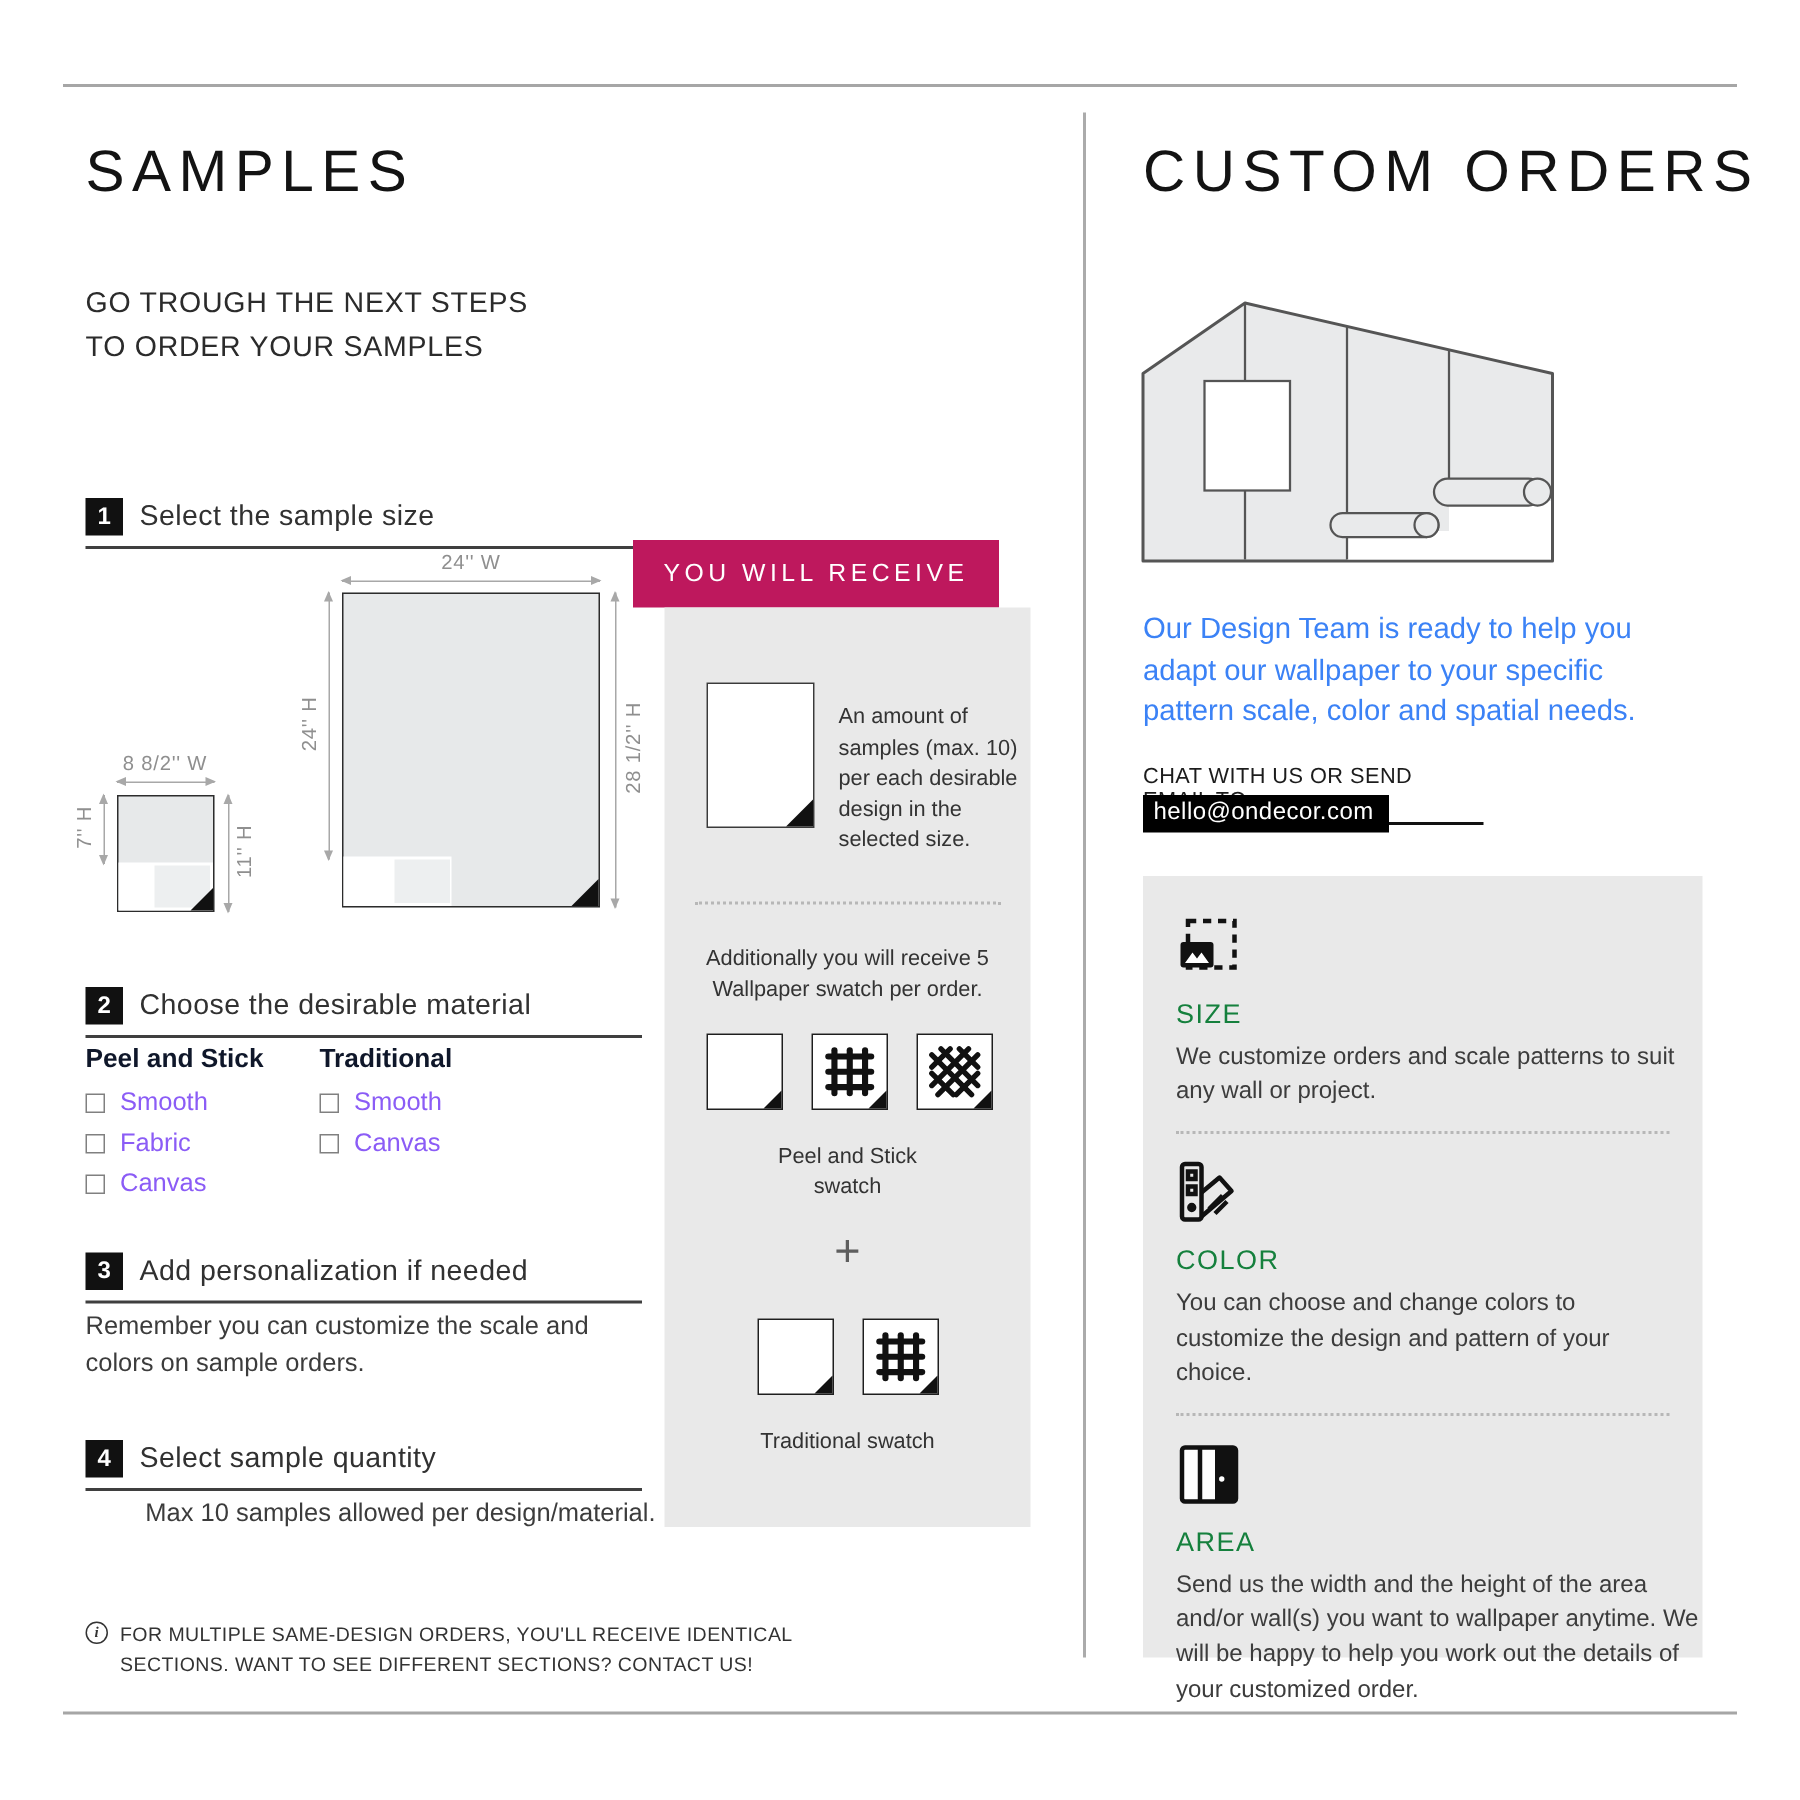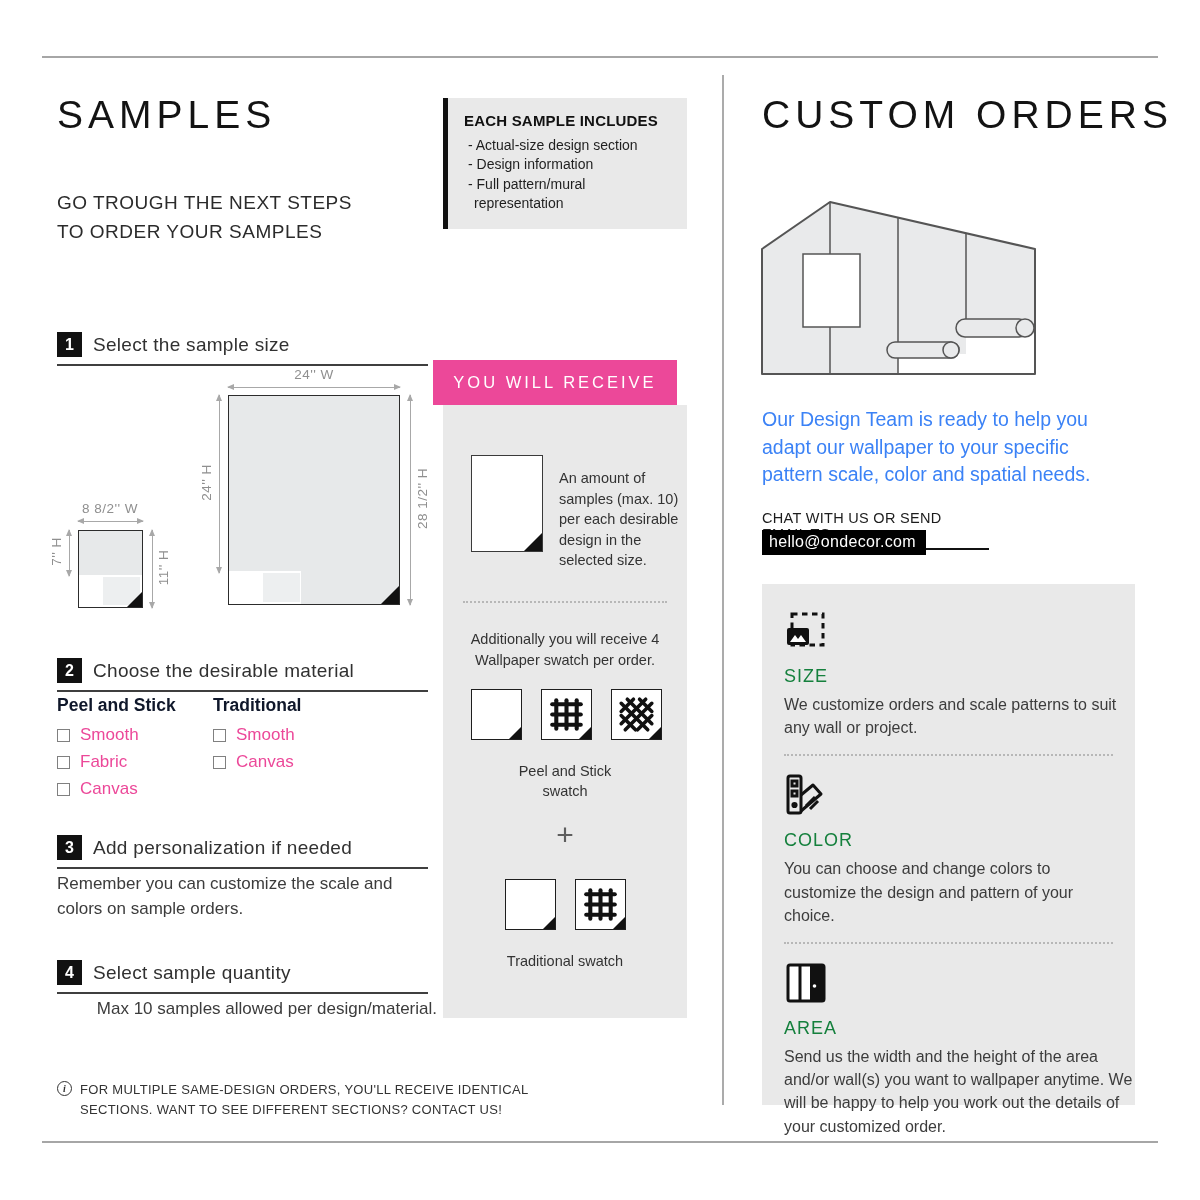--- a/index.html
+++ b/index.html
@@ -51,32 +51,32 @@
   .dim-v::before { content:""; position:absolute; top:-1px; left:-3px; border-left:3px solid transparent;
     border-right:3px solid transparent; border-bottom:7px solid #a8a8a8; }
   .dim-v::after { content:""; position:absolute; bottom:-1px; left:-3px; border-left:3px solid transparent;
     border-right:3px solid transparent; border-top:7px solid #a8a8a8; }
   .dim-label { position:absolute; font-size:13.5px; color:#8f8f8f; letter-spacing:0.5px; text-align:center; }
   .dim-label.vert { width:100px; transform:rotate(-90deg); }
 
   
   .mat-col { position:absolute; }
   .mat-title { font-size:17.5px; font-weight:bold; color:#0f172a; margin-bottom:9px; }
-  .mat-opt { display:flex; align-items:center; gap:10px; margin-bottom:7px; font-size:17px; color:#ec4899; }
+  .mat-opt { display:flex; align-items:center; gap:10px; margin-bottom:7px; font-size:17px; color:#8b5cf6; }
   .checkbox { width:13px; height:13px; border:1.5px solid #808080; background:#fff; flex:0 0 auto; }
 
   
   .footnote { position:absolute; left:57px; top:1080px; width:480px; display:flex; gap:8px;
     font-size:13px; color:#333; letter-spacing:0.3px; line-height:1.5; }
   .info-icon { flex:0 0 auto; width:15px; height:15px; border:1.4px solid #333; border-radius:50%;
     display:flex; align-items:center; justify-content:center; font-size:10px; color:#333; margin-top:1px; }
   .info-icon::before { content:"i"; font-family:"Liberation Serif", serif; font-style:italic; font-weight:bold; }
 
   
-  .receive-header { position:absolute; left:433px; top:360px; width:244px; height:45px; background:#ec4899;
+  .receive-header { position:absolute; left:422px; top:360px; width:244px; height:45px; background:#be185d;
     color:#fff; font-size:16.5px; letter-spacing:3px; display:flex; align-items:center; justify-content:center; }
   .receive-panel { position:absolute; left:443px; top:405px; width:244px; height:613px; background:#e9e9e9; }
   .sheet { position:absolute; left:28px; top:50px; width:72px; height:97px; background:#fff; border:1px solid #3a3a3a; }
   .receive-text { position:absolute; left:116px; top:63px; width:122px; font-size:14.5px; color:#333; line-height:1.42; }
   .dotted-div { border-top:2px dotted #b7b7b7; }
   .mid-dotted { position:absolute; left:20px; top:196px; width:204px; }
   .additional-text { position:absolute; left:10px; top:224px; width:224px; text-align:center;
     font-size:14.5px; color:#333; line-height:1.45; }
   .swatch { position:absolute; width:51px; height:51px; background:#fff; border:1.5px solid #1e1e1e; }
   .swatch svg { position:absolute; left:0; top:0; width:100%; height:100%; }
@@ -101,26 +101,20 @@
 
 <div id="page">
 
   <div class="h-rule" style="top:56px;"></div>
   <div class="h-rule" style="top:1141px;"></div>
   <div class="v-divider"></div>
 
   <div class="abs big-title" style="left:57px; top:93px;">SAMPLES</div>
   <div class="abs subtitle" style="left:57px; top:188px; width:310px;">GO TROUGH THE NEXT STEPS TO ORDER YOUR SAMPLES</div>
 
-  <div class="includes-box">
-    <h3>EACH SAMPLE INCLUDES</h3>
-    <div class="inc-item">- Actual-size design section</div>
-    <div class="inc-item">- Design information</div>
-    <div class="inc-item" style="width:175px;">- Full pattern/mural representation</div>
-  </div>
 
   <div class="step-header" style="top:332px;">
     <div class="step-num">1</div>
     <div class="step-title">Select the sample size</div>
   </div>
 
   <div class="sample-box fold-lg" style="left:228px; top:395px; width:172px; height:210px;">
     <div class="sample-white" style="left:0; bottom:0; width:72px; height:33px;"></div>
     <div class="sample-inner" style="left:34px; bottom:2px; width:37px; height:29px;"></div>
   </div>
@@ -193,21 +187,21 @@
   </div>
 
   <div class="receive-header">YOU WILL RECEIVE</div>
 
   <div class="receive-panel">
     <div class="sheet fold-lg"></div>
     <div class="receive-text">An amount of samples (max. 10) per each desirable design in the selected size.</div>
 
     <div class="dotted-div mid-dotted"></div>
 
-    <div class="additional-text">Additionally you will receive 4 Wallpaper swatch per order.</div>
+    <div class="additional-text">Additionally you will receive 5 Wallpaper swatch per order.</div>
 
     <div class="swatch fold-sm" style="left:28px; top:284px;"></div>
     <div class="swatch fold-sm" style="left:98px; top:284px;">
       <svg viewBox="0 0 48 48">
         <g stroke="#111" stroke-width="4" stroke-linecap="round">
           <line x1="10" y1="14" x2="38" y2="14"></line>
             <line x1="10" y1="24" x2="38" y2="24"></line>
             <line x1="10" y1="34" x2="38" y2="34"></line>
           <line x1="14" y1="10" x2="14" y2="38"></line>
             <line x1="24" y1="10" x2="24" y2="38"></line>

